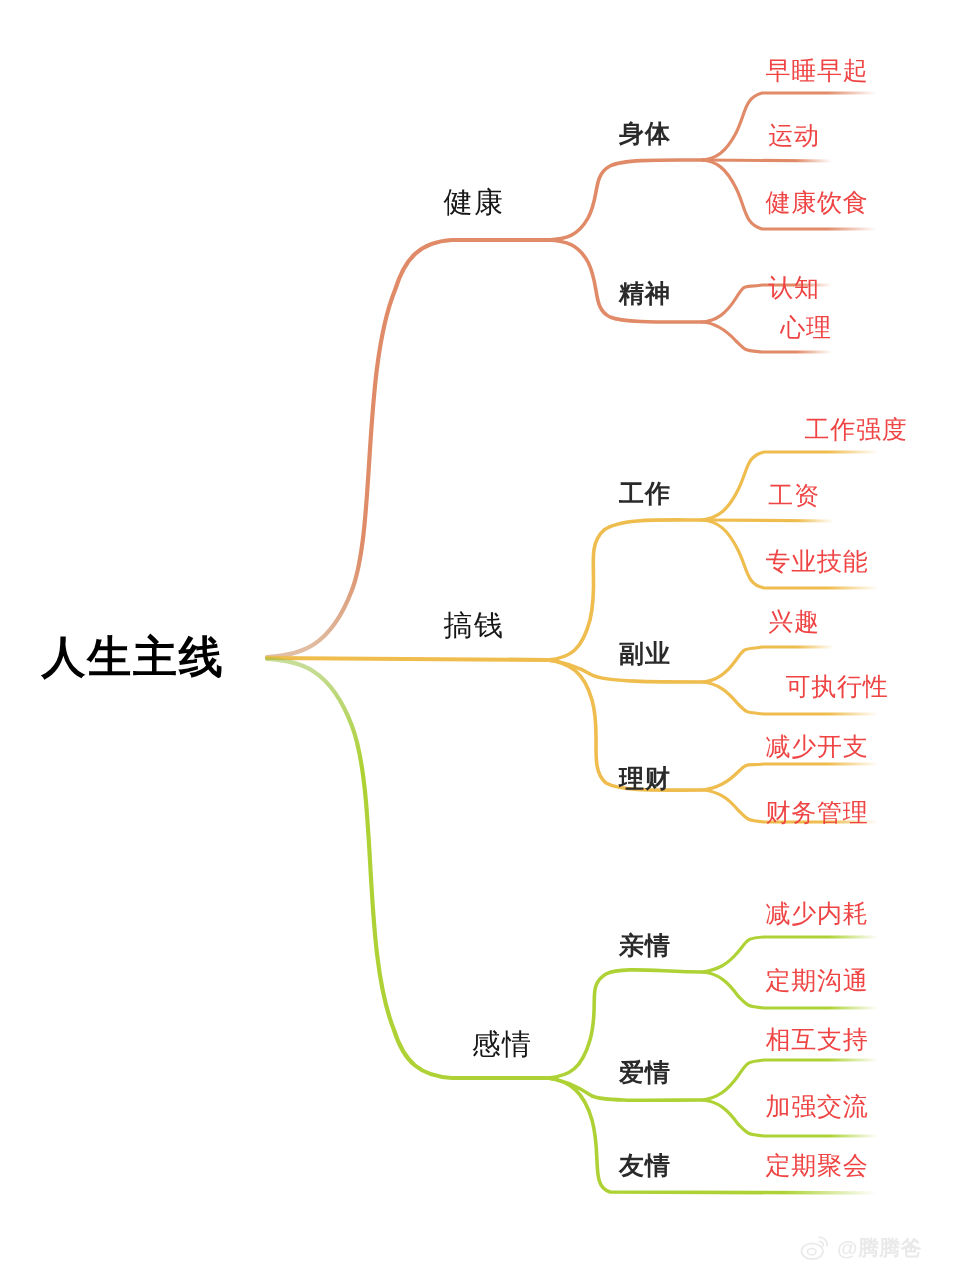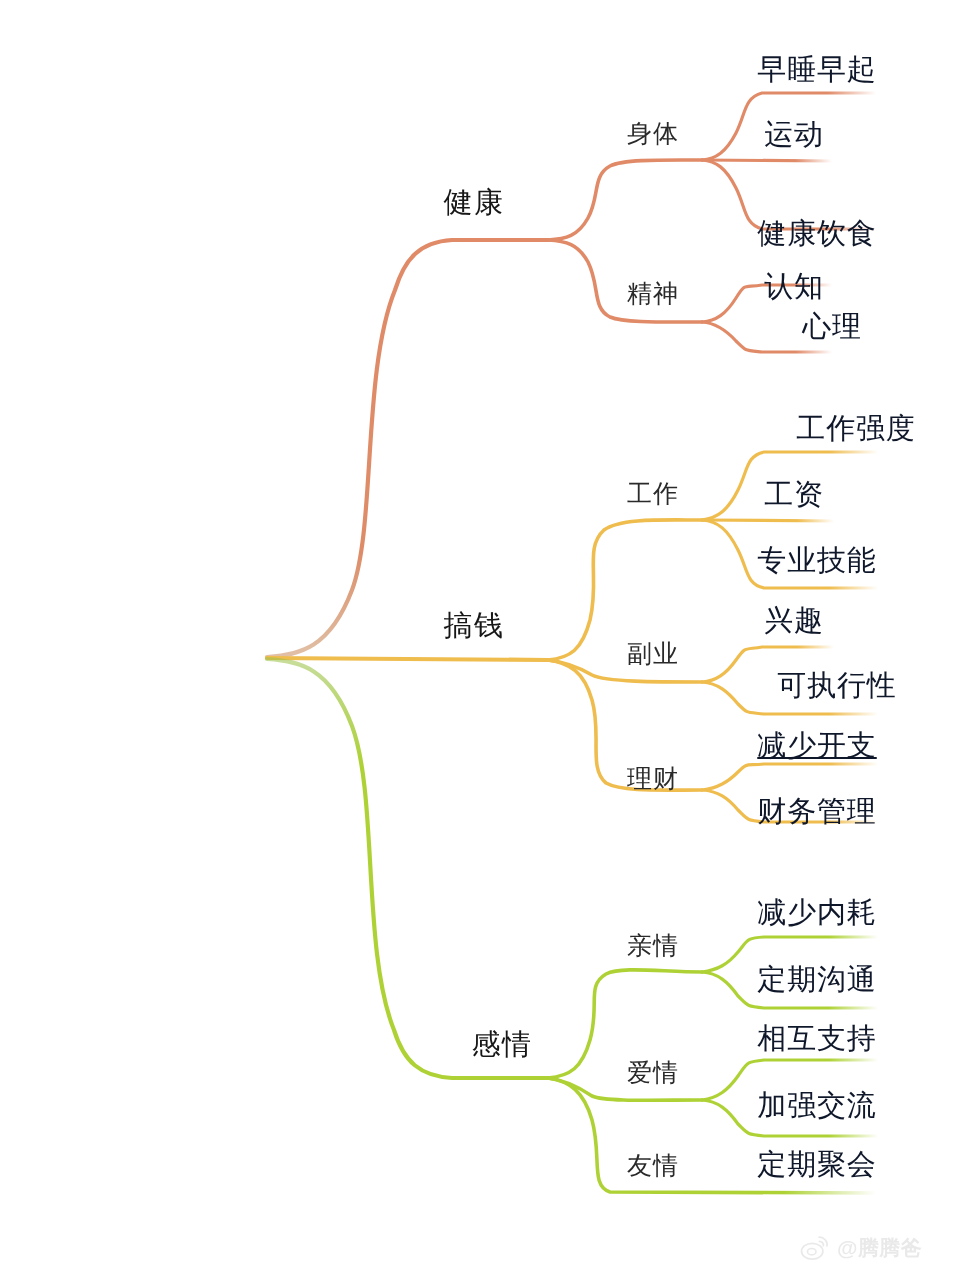--- a/index.html
+++ b/index.html
@@ -49,30 +49,29 @@
 
   .l1-label {
     font-size: 29px;
     font-weight: 400;
     color: #171717;
     letter-spacing: 0.05em;
   }
 
   .l2-label {
     font-size: 25px;
-    font-weight: 400;
+    font-weight: 700;
     color: #2a2a2a;
     letter-spacing: 0.04em;
-    margin-left: 8px;
   }
 
   .l3-label {
-    font-size: 29px;
+    font-size: 25px;
     font-weight: 400;
-    color: #0f172a;
+    color: #ef4444;
     letter-spacing: 0.03em;
   }
 
   
   #watermark {
     position: absolute;
     left: 800px;
     top: 1234px;
     display: flex;
     align-items: center;
@@ -170,44 +169,45 @@
       <path d="M548,1078 C570,1081 584,1092 592,1120 C602,1156 590,1186 610,1192 L876,1193" stroke="url(#fadeRel)" stroke-width="3.6"></path>
 
       <path d="M702,972 C718,970 728,964 738,952 C748,940 746,938 764,937 L878,937" stroke="url(#fadeRel)" stroke-width="3.2"></path>
       <path d="M702,972 C718,973 728,982 738,996 C748,1006 746,1006 764,1008 L878,1008" stroke="url(#fadeRel)" stroke-width="3.2"></path>
 
       <path d="M702,1100 C718,1098 728,1090 738,1076 C748,1062 746,1062 764,1060 L878,1060" stroke="url(#fadeRel)" stroke-width="3.2"></path>
       <path d="M702,1100 C718,1101 728,1110 738,1124 C748,1134 746,1134 764,1136 L878,1136" stroke="url(#fadeRel)" stroke-width="3.2"></path>
     </g>
   </svg>
 
+  <div class="node-label root-label" style="left:133px; top:657px;">人生主线</div>
 
   <div class="node-label l1-label" style="left:474px; top:203px;">健康</div>
 
   <div class="node-label l2-label" style="left:645px; top:133px;">身体</div>
   <div class="node-label l2-label" style="left:645px; top:293px;">精神</div>
 
   <div class="node-label l3-label" style="left:817px; top:70px;">早睡早起</div>
   <div class="node-label l3-label" style="left:794px; top:135px;">运动</div>
-  <div class="node-label l3-label" style="left:817px; top:202px;margin-top:32px;">健康饮食</div>
+  <div class="node-label l3-label" style="left:817px; top:202px;">健康饮食</div>
   <div class="node-label l3-label" style="left:794px; top:262px;margin-top:25px;">认知</div>
-  <div class="node-label l3-label" style="left:832px; top:327px;font-family:Liberation Serif, serif;">心理</div>
+  <div class="node-label l3-label" style="left:806px; top:327px;font-family:Liberation Serif, serif;">心理</div>
 
   <div class="node-label l1-label" style="left:474px; top:626px;">搞钱</div>
 
   <div class="node-label l2-label" style="left:645px; top:493px;">工作</div>
   <div class="node-label l2-label" style="left:645px; top:653px;">副业</div>
   <div class="node-label l2-label" style="left:645px; top:778px;">理财</div>
 
   <div class="node-label l3-label" style="left:856px; top:429px;">工作强度</div>
   <div class="node-label l3-label" style="left:794px; top:495px;">工资</div>
   <div class="node-label l3-label" style="left:817px; top:561px;">专业技能</div>
   <div class="node-label l3-label" style="left:794px; top:621px;">兴趣</div>
   <div class="node-label l3-label" style="left:817px; top:686px;margin-left:20px;">可执行性</div>
-  <div class="node-label l3-label" style="left:817px; top:746px;text-decoration:underline;">减少开支</div>
+  <div class="node-label l3-label" style="left:817px; top:746px;">减少开支</div>
   <div class="node-label l3-label" style="left:817px; top:812px;">财务管理</div>
 
   <div class="node-label l1-label" style="left:474px; top:1045px;margin-left:28px;">感情</div>
 
   <div class="node-label l2-label" style="left:645px; top:945px;">亲情</div>
   <div class="node-label l2-label" style="left:645px; top:1072px;">爱情</div>
   <div class="node-label l2-label" style="left:645px; top:1165px;">友情</div>
 
   <div class="node-label l3-label" style="left:817px; top:913px;">减少内耗</div>
   <div class="node-label l3-label" style="left:817px; top:980px;">定期沟通</div>

